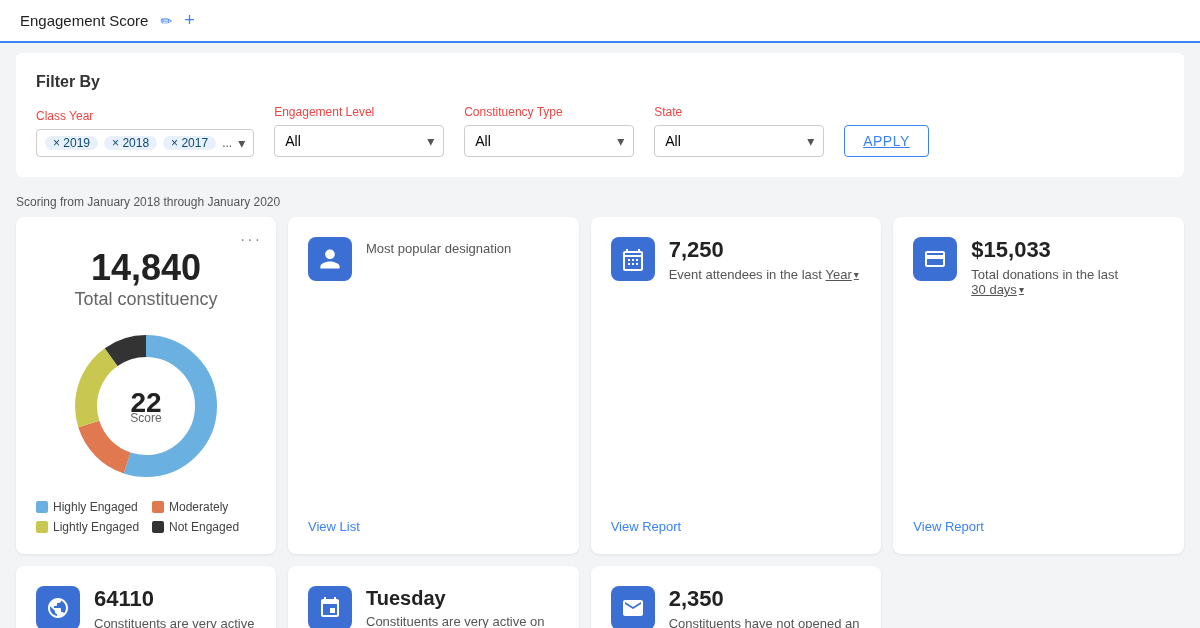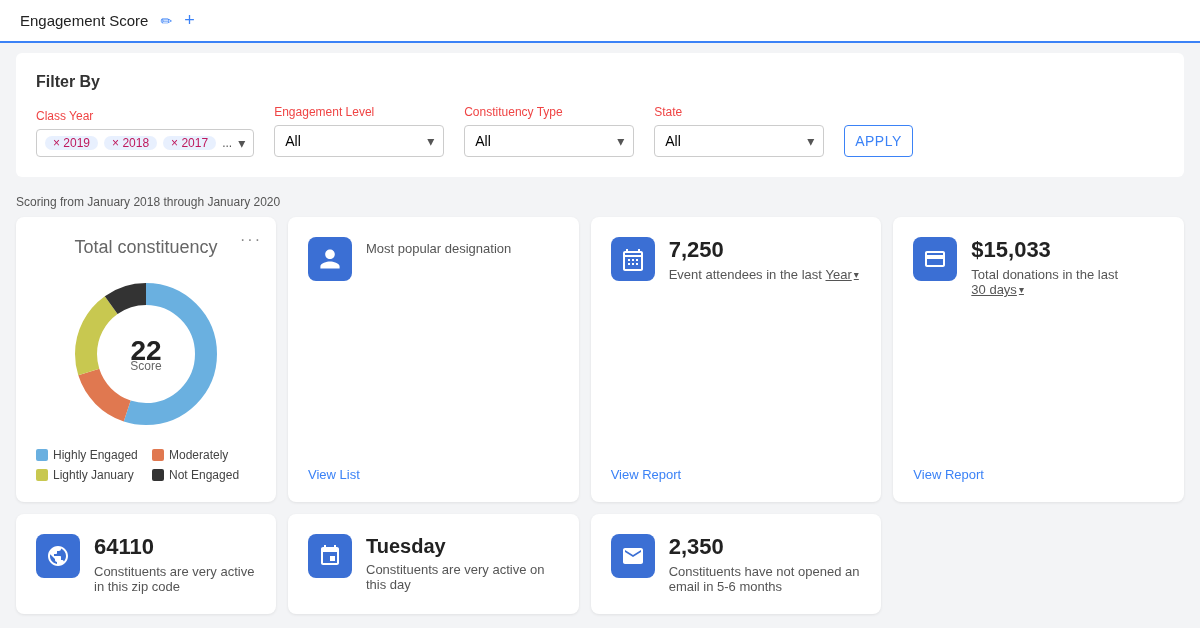--- a/index.html
+++ b/index.html
@@ -9,29 +9,29 @@
     .tab-title { font-size: 15px; font-weight: 500; color: #222; }
     .edit-icon { color: #3b82f6; cursor: pointer; font-size: 14px; }
     .add-icon { color: #3b82f6; cursor: pointer; font-size: 18px; font-weight: 300; }
 
     .filter-section { background: #fff; margin: 10px 16px; padding: 20px; border-radius: 6px; }
     .filter-title { font-size: 16px; font-weight: 700; margin-bottom: 14px; }
     .filter-row { display: flex; align-items: flex-end; gap: 20px; }
     .filter-group { display: flex; flex-direction: column; gap: 6px; }
     .filter-label { font-size: 12px; color: #ef4444; }
     .tag-input { display: flex; align-items: center; gap: 6px; border: 1px solid #ccc; border-radius: 4px; padding: 5px 8px; min-width: 180px; background: #fff; }
-    .tag { background: #e8f0fe; color: #be185d; border-radius: 12px; padding: 0 8px; font-size: 12px; display: flex; align-items: center; gap: 3px; }
+    .tag { background: #e8f0fe; color: #0c4a6e; border-radius: 12px; padding: 0 8px; font-size: 12px; display: flex; align-items: center; gap: 3px; }
     .tag-more { color: #555; font-size: 12px; cursor: pointer; }
     .tag-chevron { color: #555; margin-left: auto; cursor: pointer; }
 
     .select-wrapper { position: relative; border-radius: 8px; }
     .select-wrapper select { appearance: none; border: 1px solid #ccc; border-radius: 4px; padding: 7px 32px 7px 10px; font-size: 14px; min-width: 170px; background: #fff; cursor: pointer; }
     .select-arrow { position: absolute; right: 10px; top: 50%; transform: translateY(-50%); pointer-events: none; color: #555; }
 
-    .apply-btn { border: 1px solid #3b82f6; background: #fff; color: #3b82f6; padding: 7px 10px; border-radius: 4px; font-size: 14px; font-weight: 500; cursor: pointer; letter-spacing: 0.5px; }
+    .apply-btn { border: 1px solid #3b82f6; background: #fff; color: #3b82f6; padding: 7px 18px; border-radius: 4px; font-size: 14px; font-weight: 500; cursor: pointer; letter-spacing: 0.5px; text-decoration: underline; }
 
     .scoring-label { font-size: 12px; color: #555; padding: 8px 16px; background: #f3f4f6; }
 
     .dashboard { display: grid; grid-template-columns: 260px 1fr 1fr 1fr; gap: 12px; padding: 0 16px 16px; }
 
     .card { background: #fff; border-radius: 8px; padding: 20px; box-shadow: 0 1px 3px rgba(0,0,0,0.08); }
 
     
     .stat-card { position: relative; }
     .stat-menu { position: absolute; top: 14px; right: 14px; color: #888; cursor: pointer; letter-spacing: 2px; font-size: 16px; }
@@ -123,20 +123,21 @@
     <button class="apply-btn">APPLY</button>
   </div>
 </div>
 
 <div class="scoring-label">Scoring from January 2018 through January 2020</div>
 
 <div class="dashboard">
 
   <div class="card stat-card">
     <span class="stat-menu">···</span>
+    <div class="stat-number">14,840</div>
     <div class="stat-sub">Total constituency</div>
 
     <div class="donut-wrap">
       <svg width="160" height="160" viewBox="0 0 160 160">
 
         <circle cx="80" cy="80" r="60" fill="none" stroke="#6ab0e0" stroke-width="22" stroke-dasharray="207.35 376.99" stroke-dashoffset="0" transform="rotate(-90 80 80)"></circle>
 
         <circle cx="80" cy="80" r="60" fill="none" stroke="#e07850" stroke-width="22" stroke-dasharray="56.55 376.99" stroke-dashoffset="-207.35" transform="rotate(-90 80 80)"></circle>
 
         <circle cx="80" cy="80" r="60" fill="none" stroke="#c8c850" stroke-width="22" stroke-dasharray="75.4 376.99" stroke-dashoffset="-263.9" transform="rotate(-90 80 80)"></circle>
@@ -153,21 +154,21 @@
       <div class="legend-item">
         <div class="legend-dot" style="background:#6ab0e0;"></div>
         <span>Highly Engaged</span>
       </div>
       <div class="legend-item">
         <div class="legend-dot" style="background:#e07850;"></div>
         <span>Moderately</span>
       </div>
       <div class="legend-item">
         <div class="legend-dot" style="background:#c8c850;"></div>
-        <span>Lightly January</span>
+        <span>Lightly Engaged</span>
       </div>
       <div class="legend-item">
         <div class="legend-dot" style="background:#333;"></div>
         <span>Not Engaged</span>
       </div>
     </div>
   </div>
 
   <div class="card info-card">
     <div class="info-card-inner">

